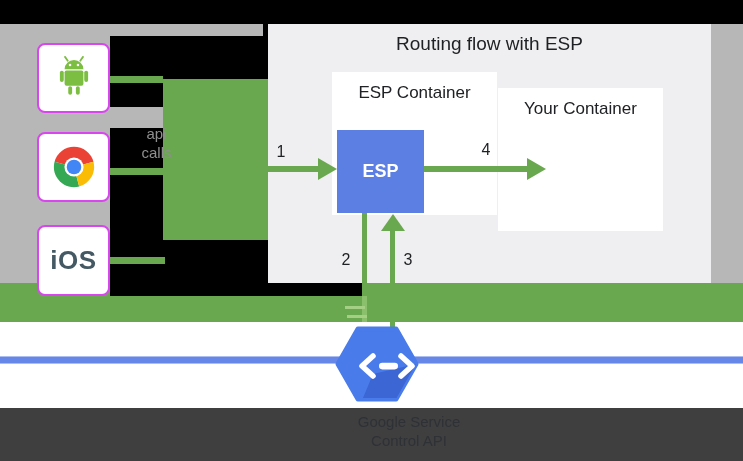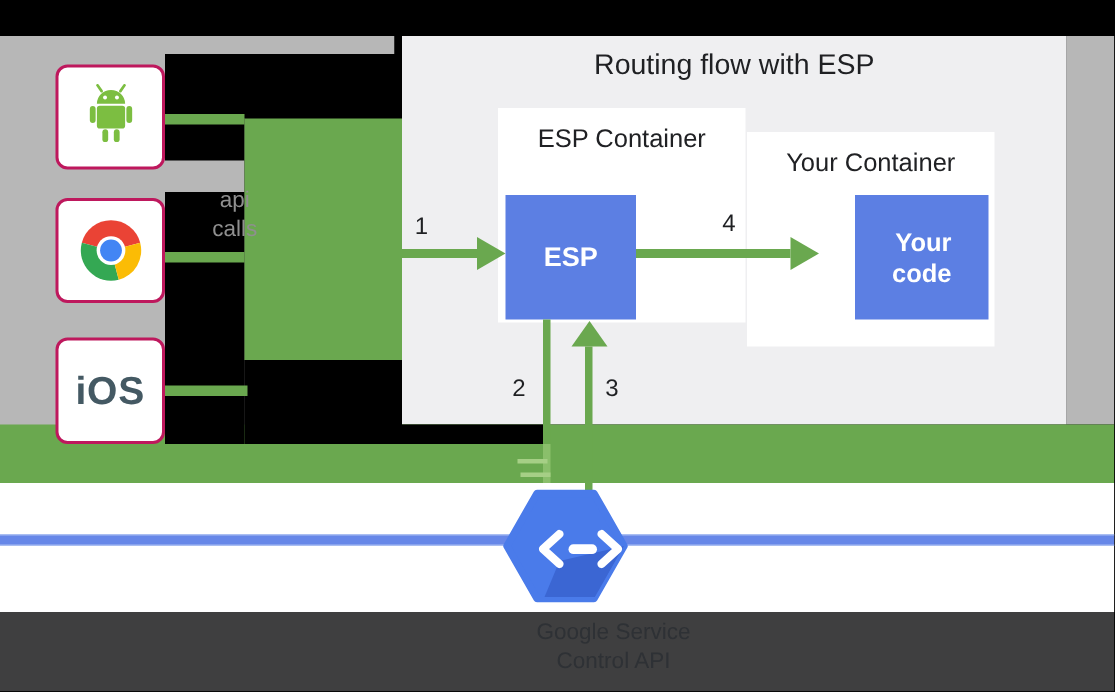--- a/index.html
+++ b/index.html
@@ -26,21 +26,21 @@
   .pF{left:163px;top:240px;width:105px;height:56px;}
   .pG{left:268px;top:283px;width:94px;height:13px;}
   .pGap{left:263px;top:24px;width:5px;height:259px;}
   
   .greenbar-v{left:163px;top:79px;width:105px;height:161px;background:#6aa84f;}
   .cline{background:#6aa84f;height:7px;}
   .a-line{left:110px;top:76px;width:53px;}
   .c-line{left:110px;top:168px;width:53px;}
   .i-line{left:110px;top:257px;width:55px;}
   
-  .client-box{width:73px;box-sizing:border-box;background:#fff;border:2px solid #be185d;
+  .client-box{width:73px;box-sizing:border-box;background:#fff;border:2px solid #d946ef;
               border-radius:8px;display:flex;align-items:center;justify-content:center;}
   .android-box{left:37px;top:43px;height:70px;}
   .chrome-box{left:37px;top:132px;height:70px;}
   .ios-box{left:37px;top:225px;height:71px;}
   .ios-text{font-size:26px;font-weight:700;color:#445963;letter-spacing:0.5px;}
   .api-calls{left:108px;top:124px;width:55px;color:#8f8f8f;font-size:15px;line-height:19px;
              text-align:center;}
   
   .panel-title{left:268px;top:33px;width:443px;text-align:center;font-size:19px;color:#1f2023;}
   .container-box{width:165px;height:143px;background:#fff;text-align:center;}
@@ -105,22 +105,20 @@
 
   <div class="abs panel-title">Routing flow with ESP</div>
 
   <div class="abs container-box esp-container">
     <div class="container-label">ESP Container</div>
   </div>
   <div class="abs container-box your-container">
     <div class="container-label">Your Container</div>
   </div>
   <div class="abs blue-box esp-box">ESP</div>
-  <div class="abs blue-box your-code-box pre">Your
-code</div>
 
   <div class="abs api-calls pre">api
 calls</div>
 
   <div class="abs cline a-line"></div>
   <div class="abs cline c-line"></div>
   <div class="abs cline i-line"></div>
 
   <div class="abs client-box android-box">
     <svg width="46" height="44" viewBox="0 0 44 42">

